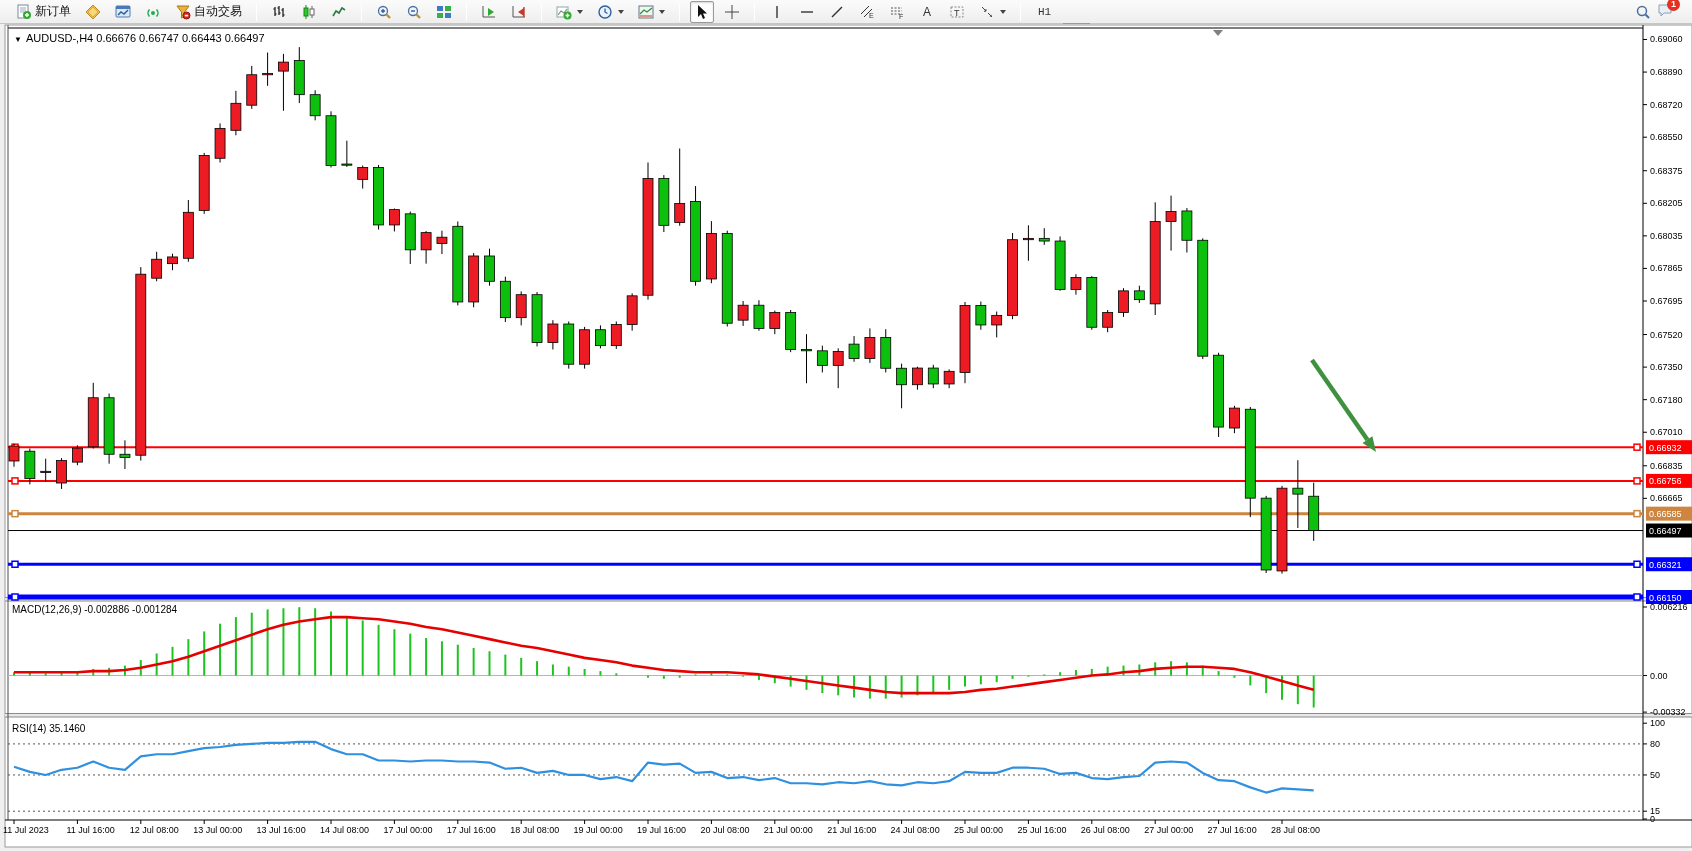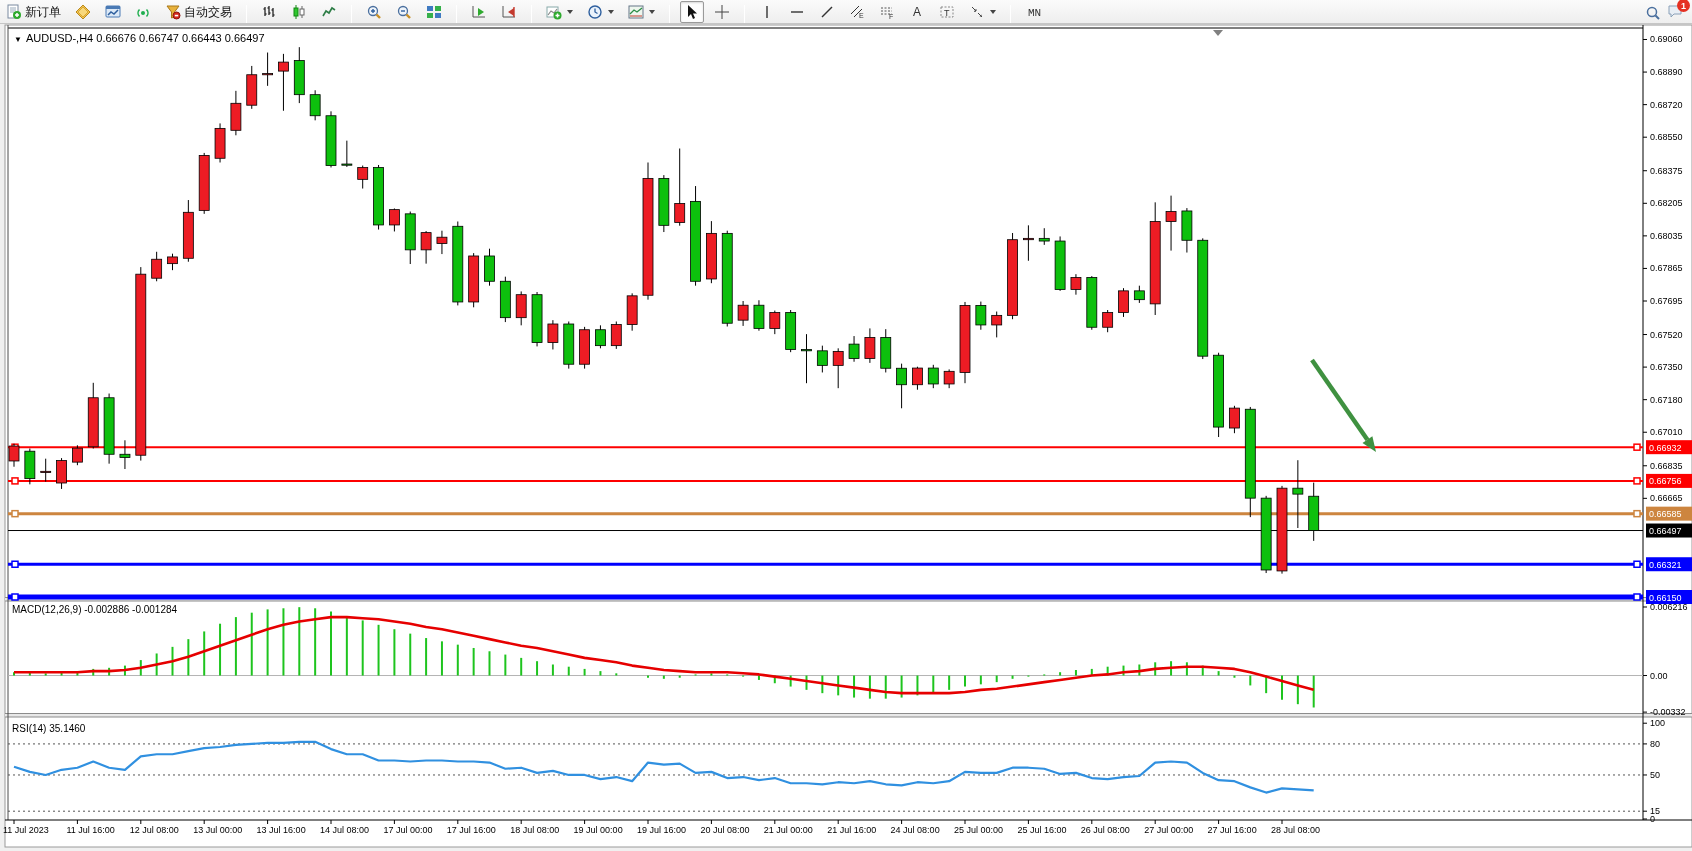--- a/index.html
+++ b/index.html
@@ -2,21 +2,21 @@
 <html><head>
 <meta charset="utf-8">
 <style>
   * { margin:0; padding:0; box-sizing:border-box; }
   html,body { width:1692px; height:851px; background:#f0f0f0; font-family:"Liberation Sans", sans-serif; overflow:hidden; }
   #app { position:relative; width:1692px; height:851px; background:#f0f0f0; }
 
   
   #toolbar { position:absolute; top:0; left:0; width:1692px; height:24px;
     background:linear-gradient(#fbfbfb,#eeeeee); border-bottom:1px solid #c6c6c6;
-    display:flex; align-items:flex-end; padding:0 2px; gap:6px; }
+    display:flex; align-items:center; padding:0 12px; gap:6px; }
   .tb-btn { height:22px; min-width:24px; display:flex; align-items:center; justify-content:center;
     gap:3px; padding:0 3px; border:1px solid transparent; border-radius:2px; cursor:default; }
   .tb-btn.active { background:#fdfdfd; border:1px solid #9a9a9a; box-shadow:inset 0 1px 2px rgba(0,0,0,.15); }
   .tb-label { font-size:12px; color:#111; white-space:nowrap; }
   .tb-sep { width:1px; height:18px; background:#c9c9c9; border-right:1px solid #fff; margin:0 4px; flex:0 0 auto; }
   .tf-btn { height:20px; padding:0 6px; font-size:11px; color:#333; border:1px solid transparent;
     display:flex; align-items:center; font-family:"Liberation Mono", monospace; }
   .tf-btn.active { background:#fcfcfc; border:1px solid #9a9a9a; box-shadow:inset 0 1px 2px rgba(0,0,0,.18);margin-left:32px; }
   .tb-caret { width:0; height:0; border-left:3px solid transparent; border-right:3px solid transparent;
     border-top:4px solid #444; margin-left:2px; }

